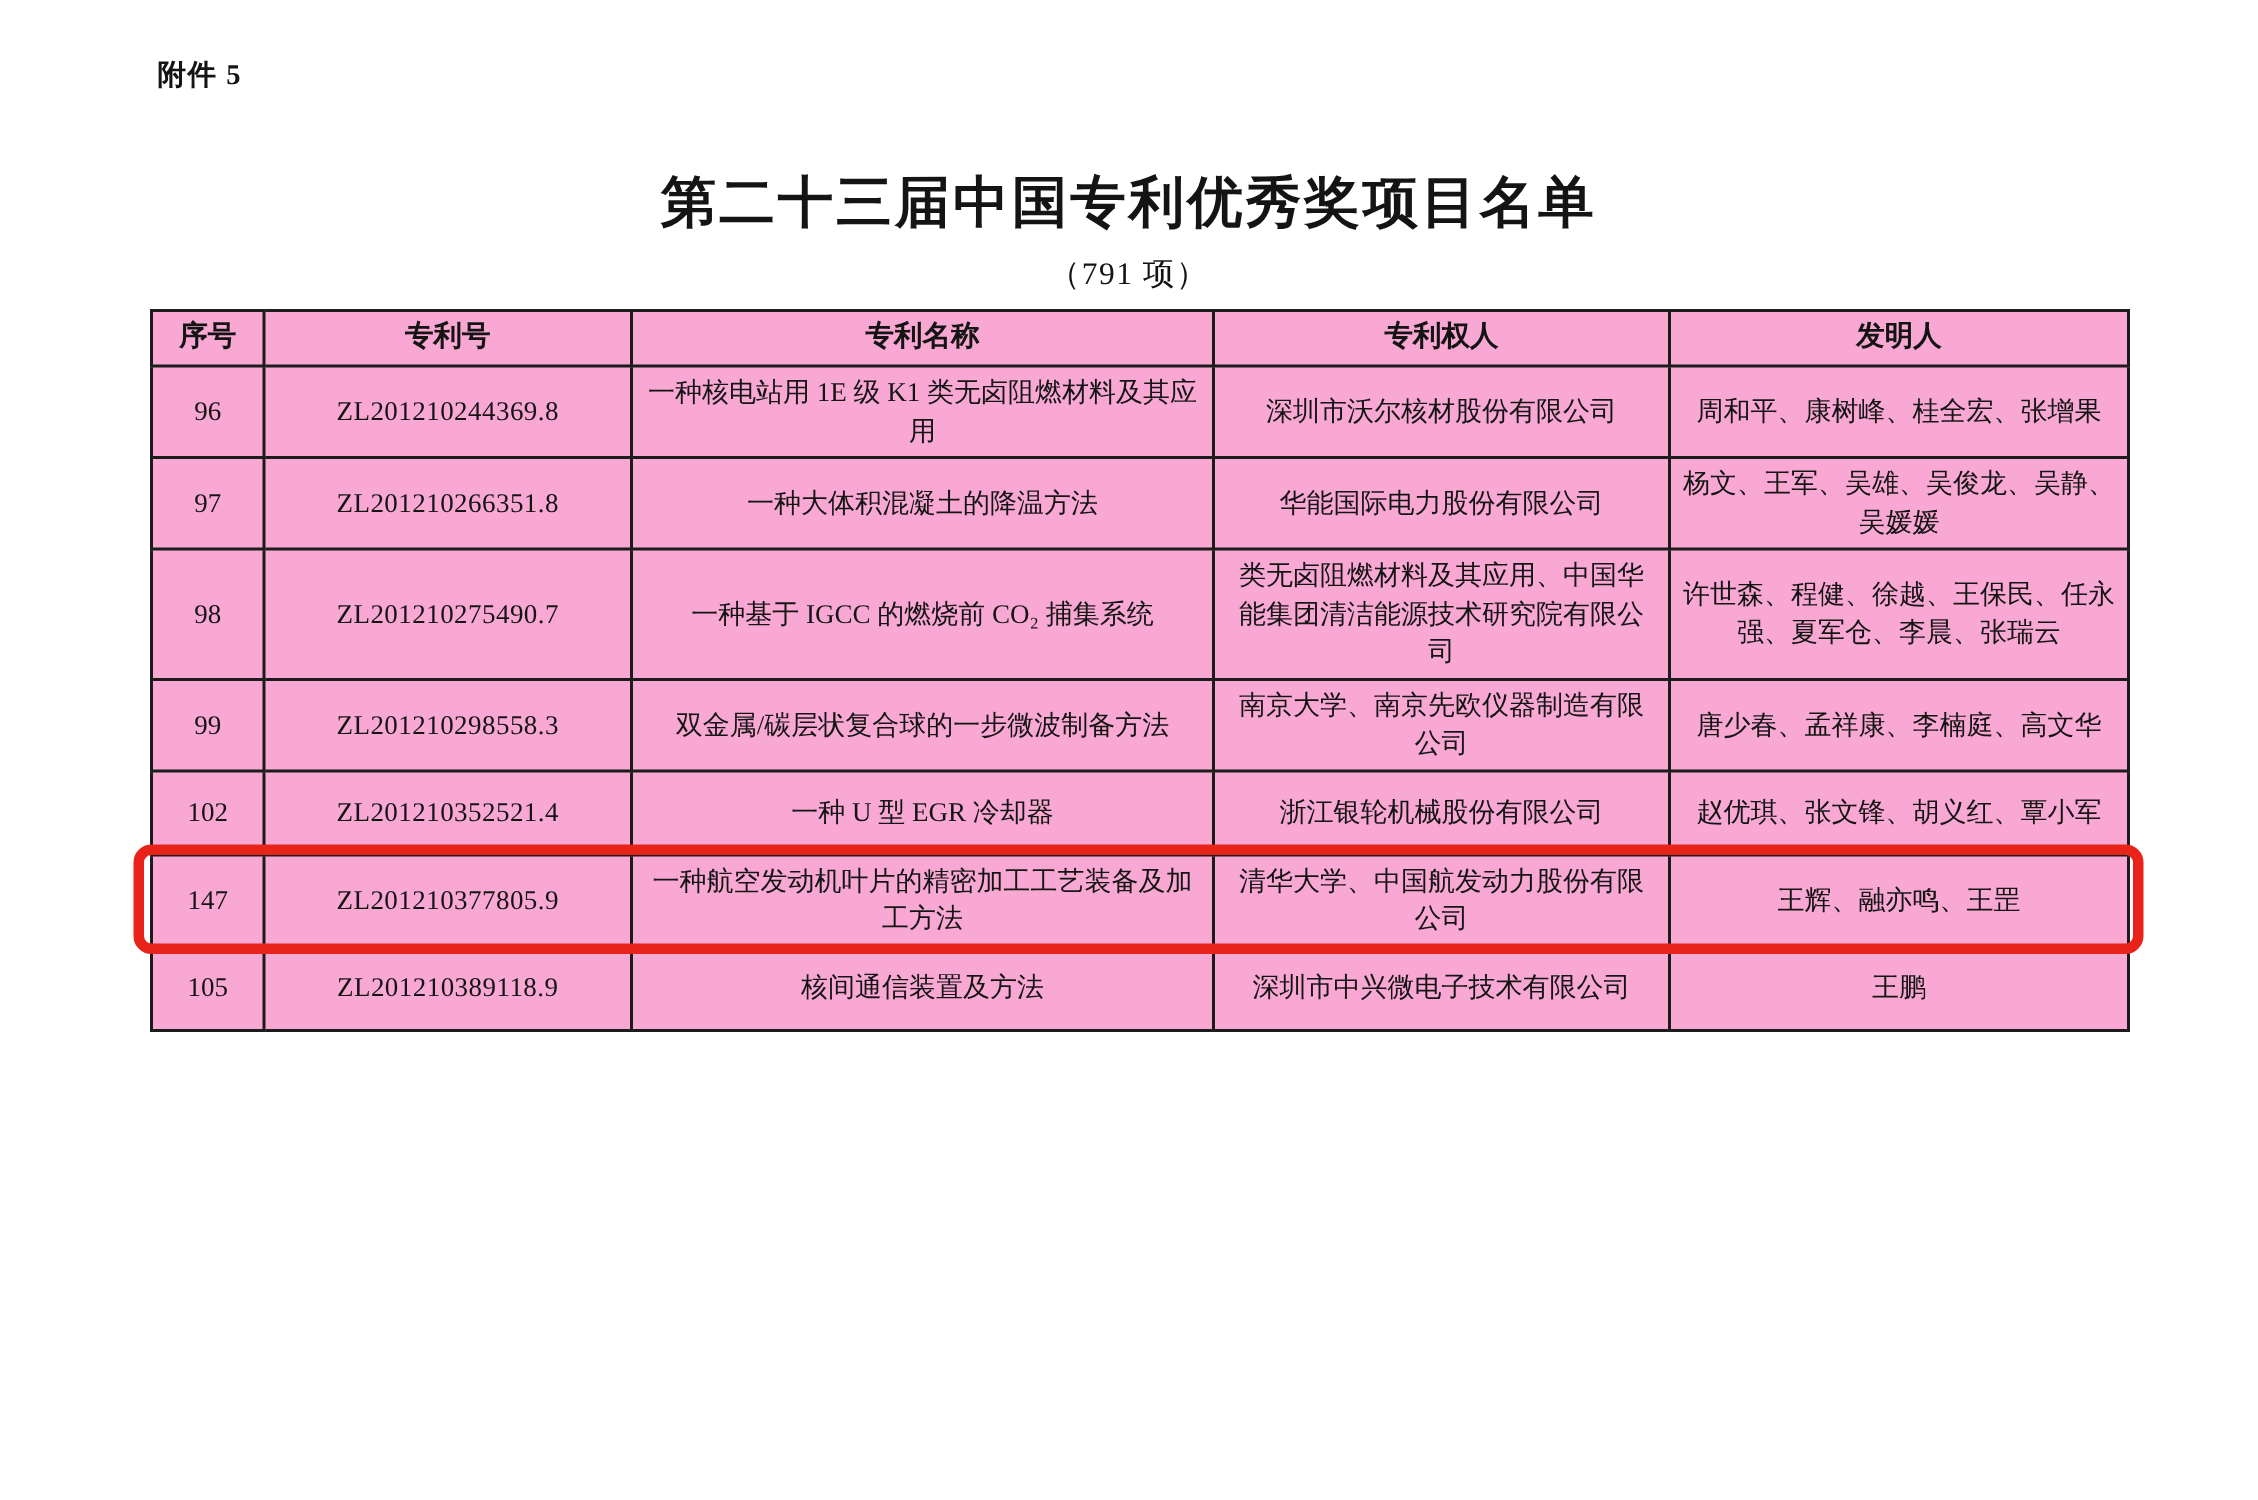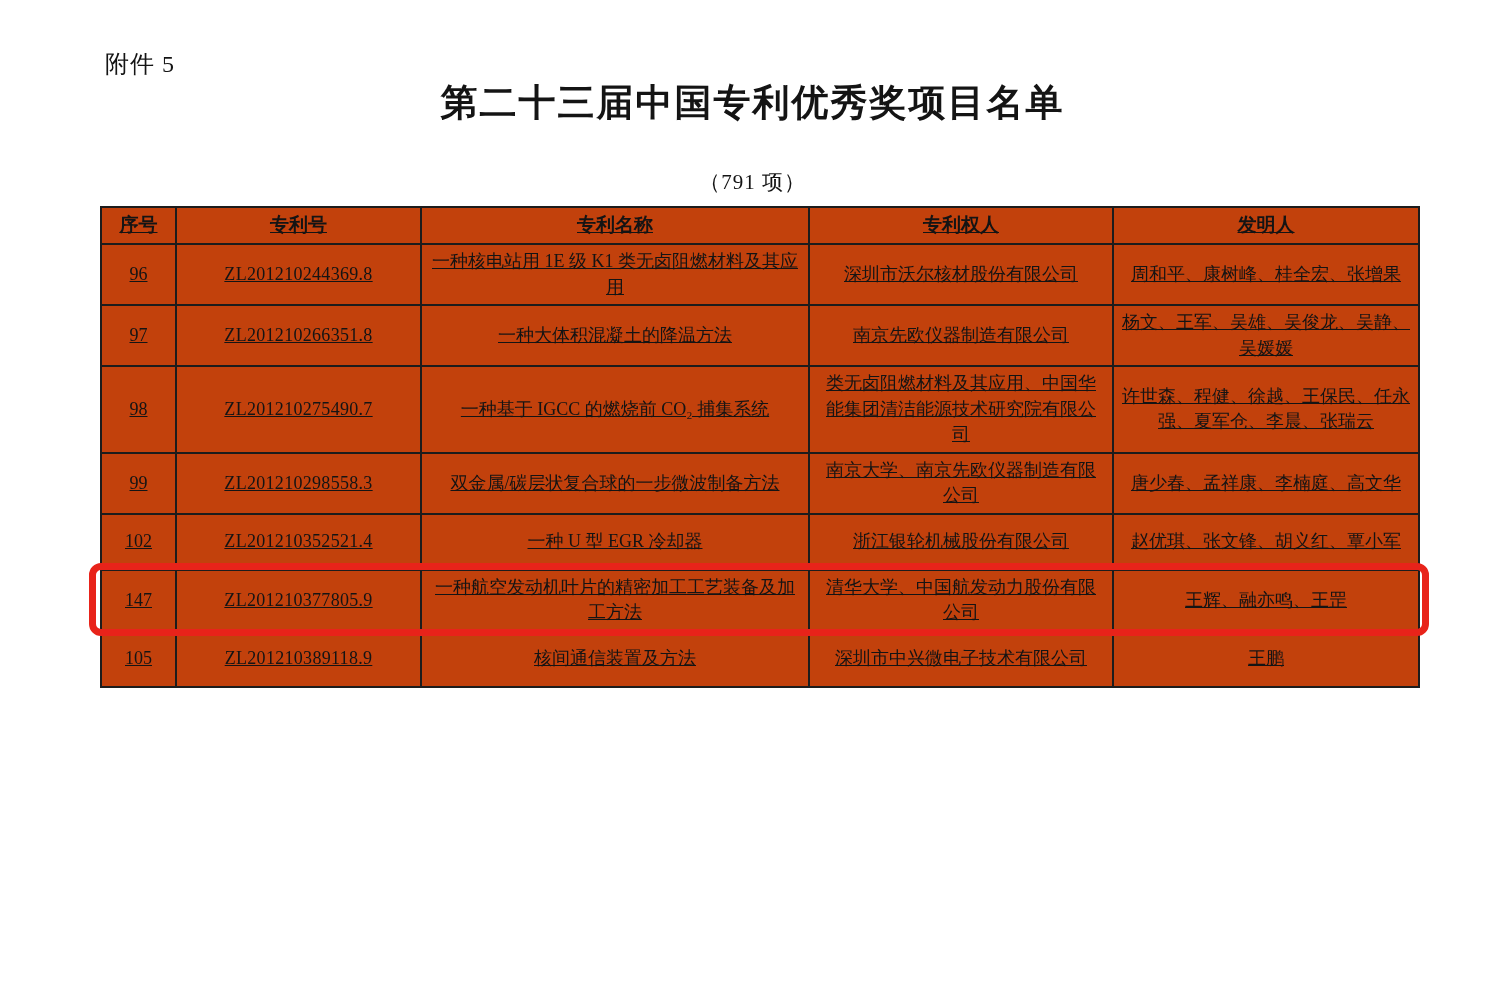--- a/index.html
+++ b/index.html
@@ -12,29 +12,29 @@
   .page {
     position: relative;
     width: 1505px;
     height: 1000px;
     background: #ffffff;
     overflow: hidden;
   }
   .attachment {
     position: absolute;
     left: 105px;
-    top: 48px;
-    font-size: 24px;
-    font-weight: normal;
+    top: 37px;
+    font-size: 19px;
+    font-weight: bold;
     letter-spacing: 1px;
   }
   .title {
     position: absolute;
     left: 0;
-    top: 78px;
+    top: 110px;
     width: 100%;
     text-align: center;
     font-size: 37px;
     font-weight: bold;
     letter-spacing: 2px;
   }
   .subtitle {
     position: absolute;
     left: 0;
     top: 168px;
@@ -43,22 +43,21 @@
     font-size: 21px;
     letter-spacing: 1px;
   }
   table.patent-table {
     position: absolute;
     left: 100px;
     top: 206px;
     width: 1318px;
     border-collapse: collapse;
     table-layout: fixed;
-    background: #c2410c;
-    text-decoration: underline;
+    background: #f9a8d4;
   }
   table.patent-table col.c-no      { width: 75px; }
   table.patent-table col.c-patno   { width: 245px; }
   table.patent-table col.c-name    { width: 388px; }
   table.patent-table col.c-owner   { width: 304px; }
   table.patent-table col.c-invent  { width: 306px; }
   table.patent-table th,
   table.patent-table td {
     border: 2px solid #1c1c1c;
     text-align: center;
@@ -118,21 +117,21 @@
           <td class="cell-no">96</td>
           <td class="cell-patno">ZL201210244369.8</td>
           <td class="cell-name">一种核电站用 1E 级 K1 类无卤阻燃材料及其应用</td>
           <td class="cell-owner">深圳市沃尔核材股份有限公司</td>
           <td class="cell-invent">周和平、康树峰、桂全宏、张增果</td>
         </tr>
         <tr>
           <td class="cell-no">97</td>
           <td class="cell-patno">ZL201210266351.8</td>
           <td class="cell-name">一种大体积混凝土的降温方法</td>
-          <td class="cell-owner">南京先欧仪器制造有限公司</td>
+          <td class="cell-owner">华能国际电力股份有限公司</td>
           <td class="cell-invent">杨文、王军、吴雄、吴俊龙、吴静、吴媛媛</td>
         </tr>
         <tr>
           <td class="cell-no">98</td>
           <td class="cell-patno">ZL201210275490.7</td>
           <td class="cell-name">一种基于 IGCC 的燃烧前 CO₂ 捕集系统</td>
           <td class="cell-owner">类无卤阻燃材料及其应用、中国华能集团清洁能源技术研究院有限公司</td>
           <td class="cell-invent">许世森、程健、徐越、王保民、任永强、夏军仓、李晨、张瑞云</td>
         </tr>
         <tr>

